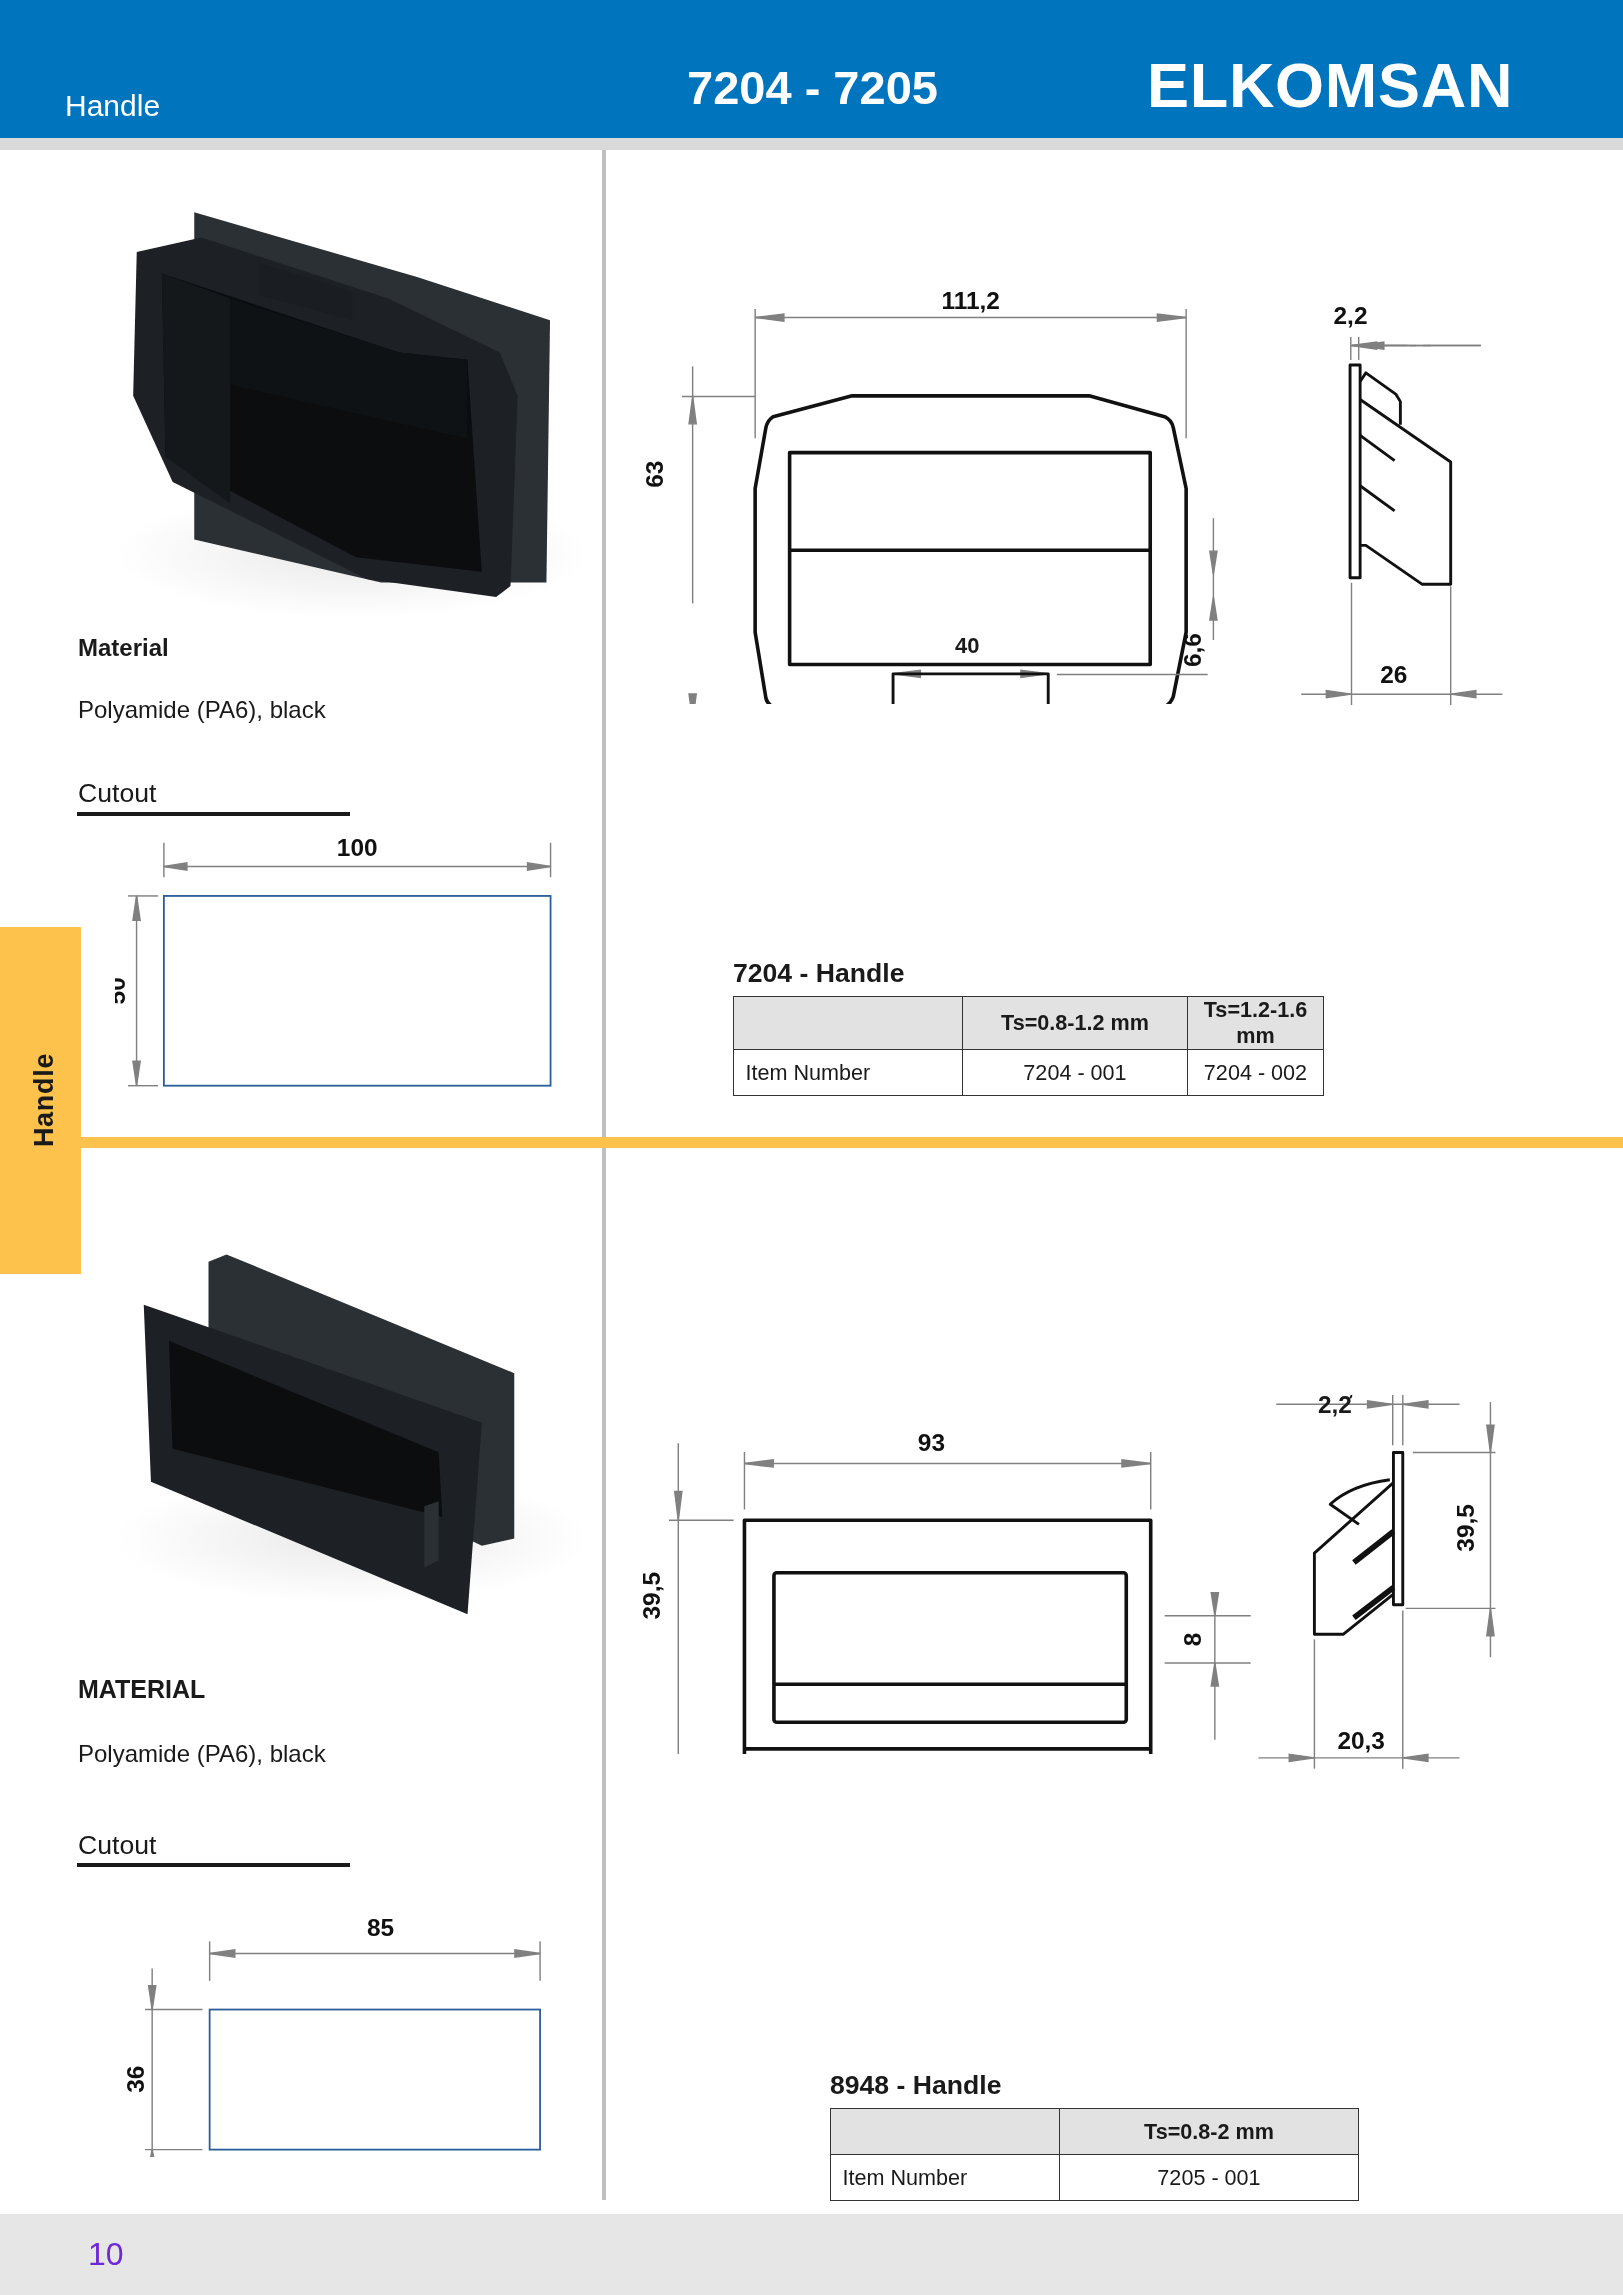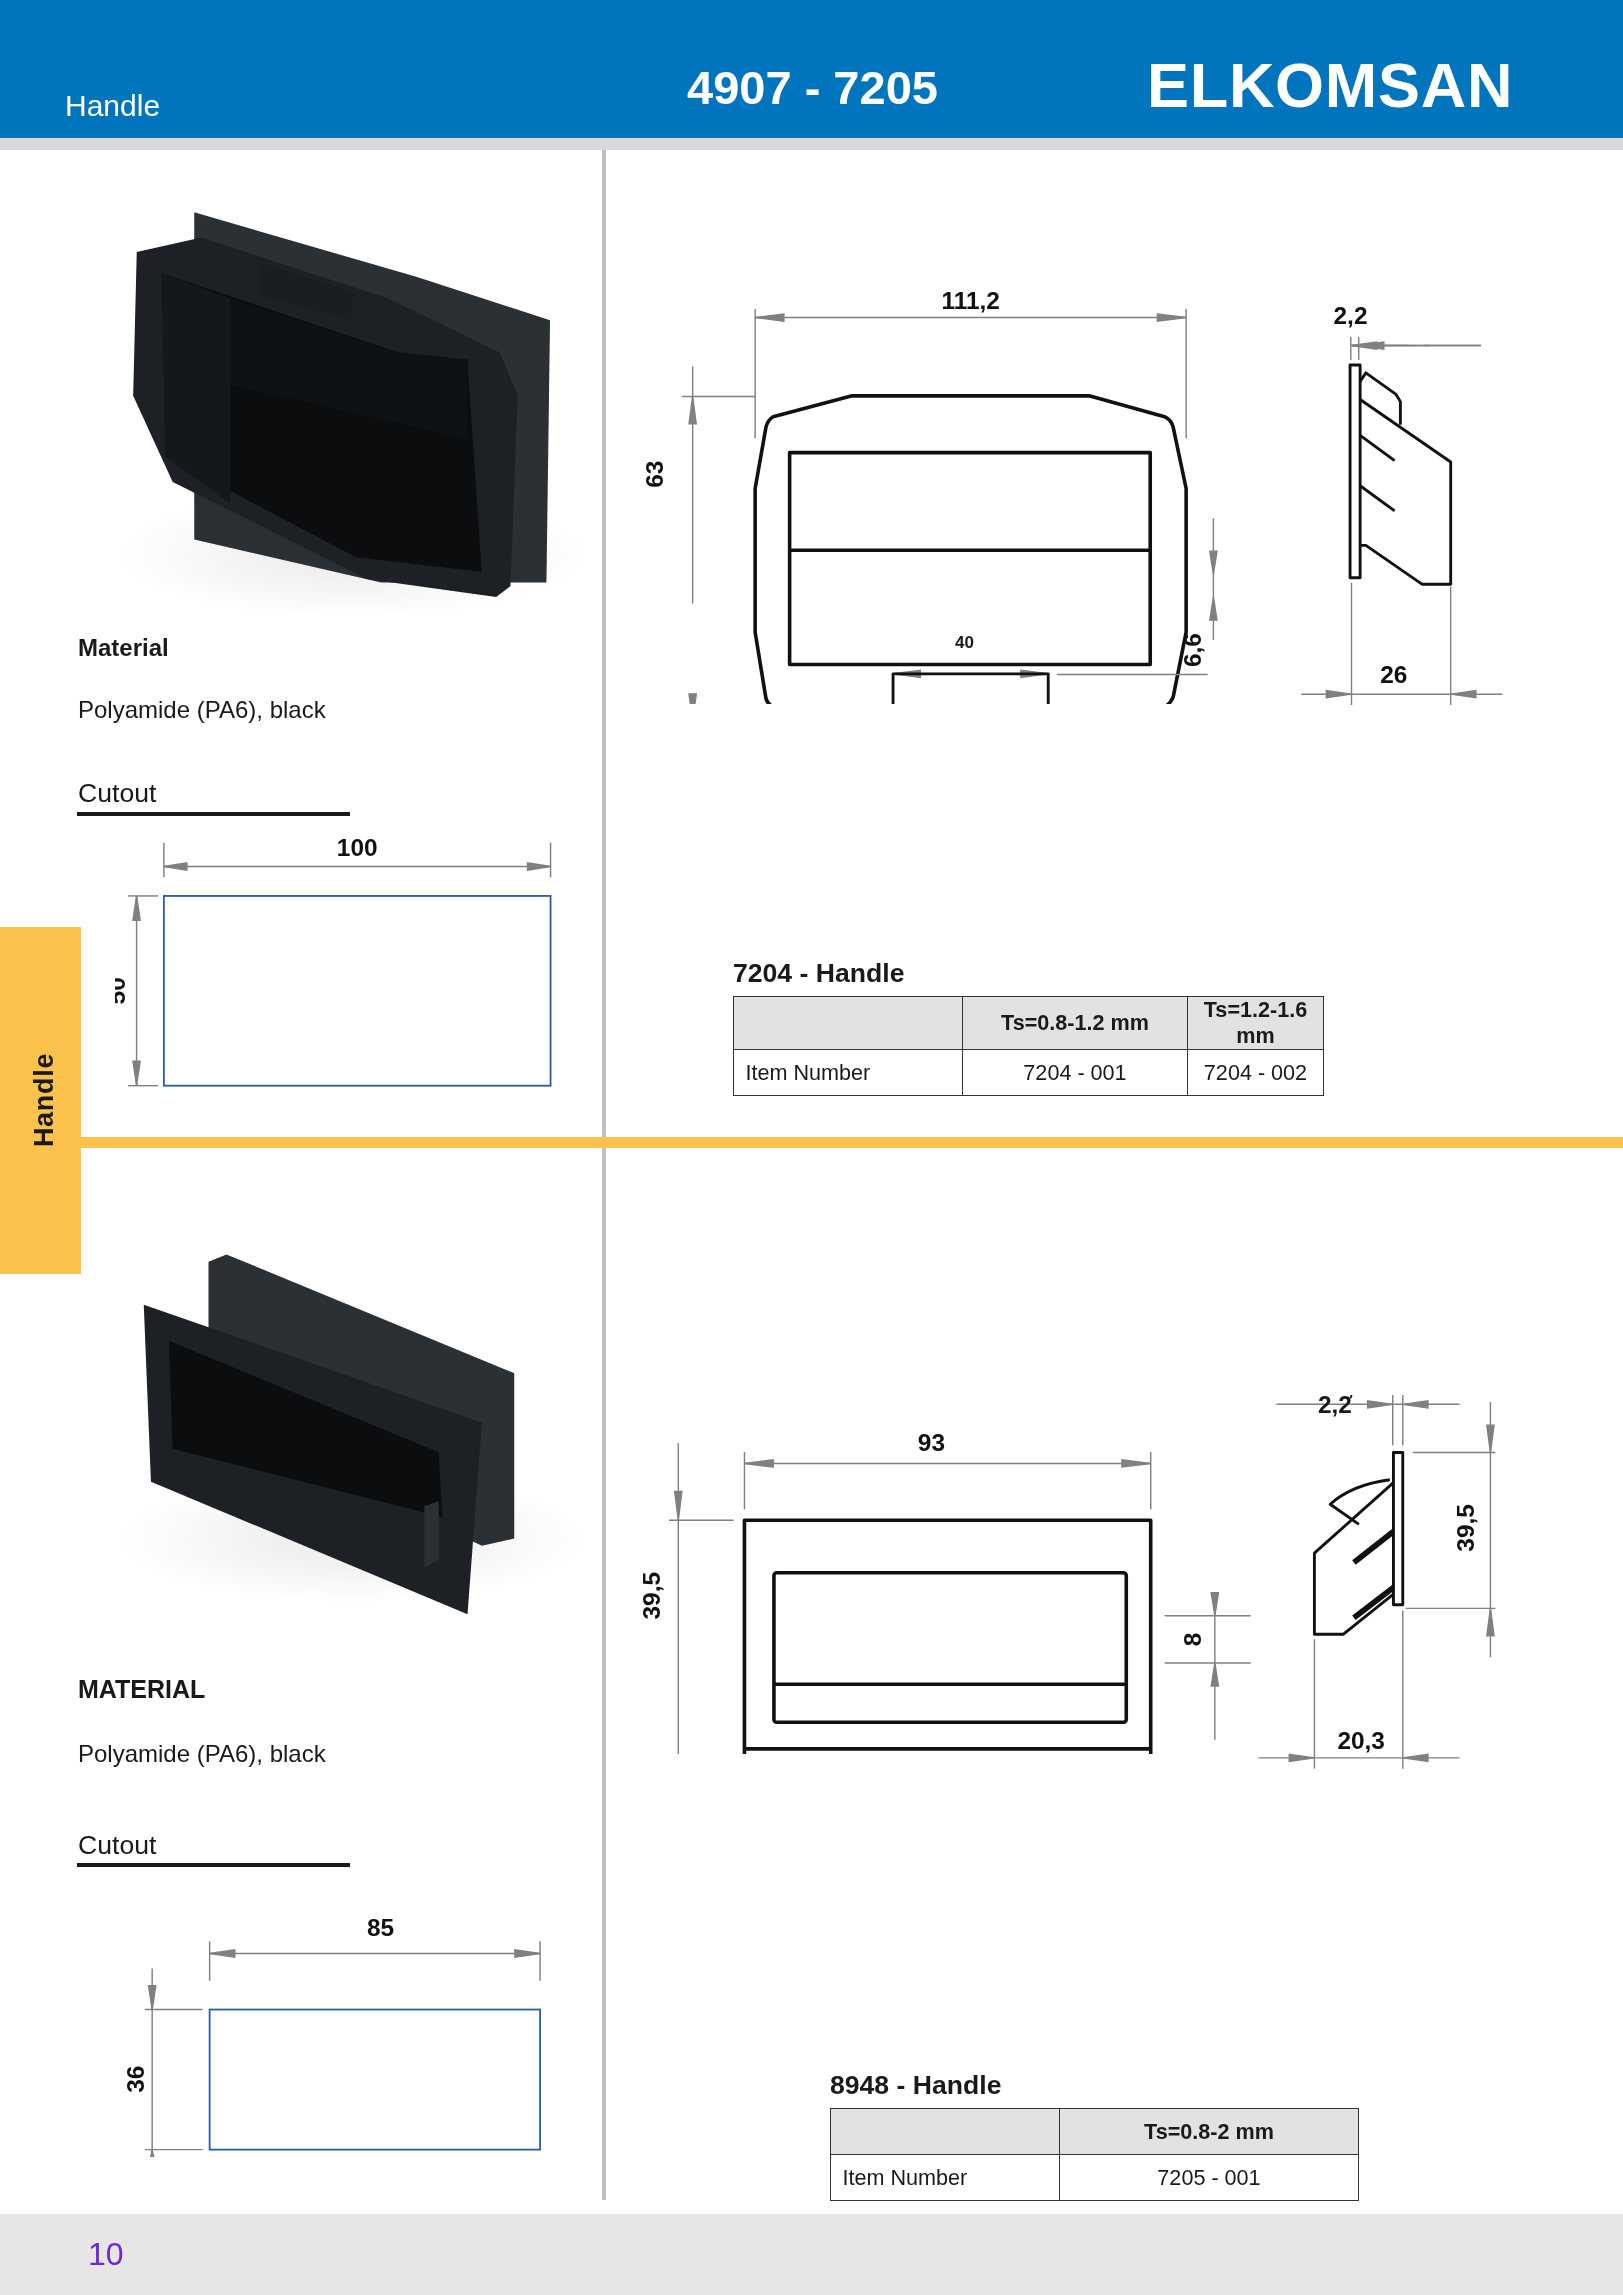--- a/index.html
+++ b/index.html
@@ -28,21 +28,21 @@
   table.spec tr.hd td { background:#e2e2e2; font-weight:bold; text-align:center; }
   table.spec td.c { text-align:center; }
   svg text { font-family:"Liberation Sans", "DejaVu Sans", sans-serif; font-weight:bold; fill:#111; }
 </style>
 </head>
 <body>
 
 <div class="abs header"></div>
 <div class="abs header-strip"></div>
 <div class="abs hdr-cat">Handle</div>
-<div class="abs hdr-code">4907 - 7205</div>
+<div class="abs hdr-code">7204 - 7205</div>
 <div class="abs hdr-brand">ELKOMSAN</div>
 
 <div class="abs vdiv"></div>
 <div class="abs hdiv"></div>
 <div class="abs side-tab"></div>
 <div class="abs side-tab-label">Handle</div>
 
 <svg class="abs" style="left:79px;top:180px" width="518" height="460" viewBox="0 0 720 640">
   <defs>
     <radialGradient id="shadow1" cx="0.5" cy="0.5" r="0.5">
@@ -108,21 +108,21 @@
     <polyline points="208,612 208,655 732,655 732,612"></polyline>
   </g>
   <g stroke="#808080" stroke-width="2" fill="#808080">
     <line x1="590" y1="559" x2="800" y2="559"></line>
       <line x1="590" y1="605" x2="800" y2="605"></line>
   </g>
   <text x="470" y="50" font-size="34" text-anchor="middle">111,2</text>
   <text font-size="34" text-anchor="middle" transform="translate(42,280) rotate(-90)">63</text>
 </svg>
 
-<div class="abs" style="left:955px;top:633px;font-size:17px;font-weight:bold">40</div>
+<div class="abs" style="left:955px;top:633px;font-size:22px;font-weight:bold">40</div>
 <svg class="abs" style="left:1179px;top:518px" width="43" height="158" viewBox="0 0 60 220">
   <g stroke="#808080" stroke-width="2" fill="#808080">
     <line x1="48" y1="0" x2="48" y2="170"></line>
     <polygon points="48,78 43,46 53,46"></polygon>
       <polygon points="48,110 43,142 53,142"></polygon>
   </g>
   <text font-size="34" text-anchor="middle" transform="translate(30,184) rotate(-90)">6,6</text>
 </svg>
 
 <svg class="abs" style="left:1294px;top:288px" width="230" height="417" viewBox="0 0 320 580">

